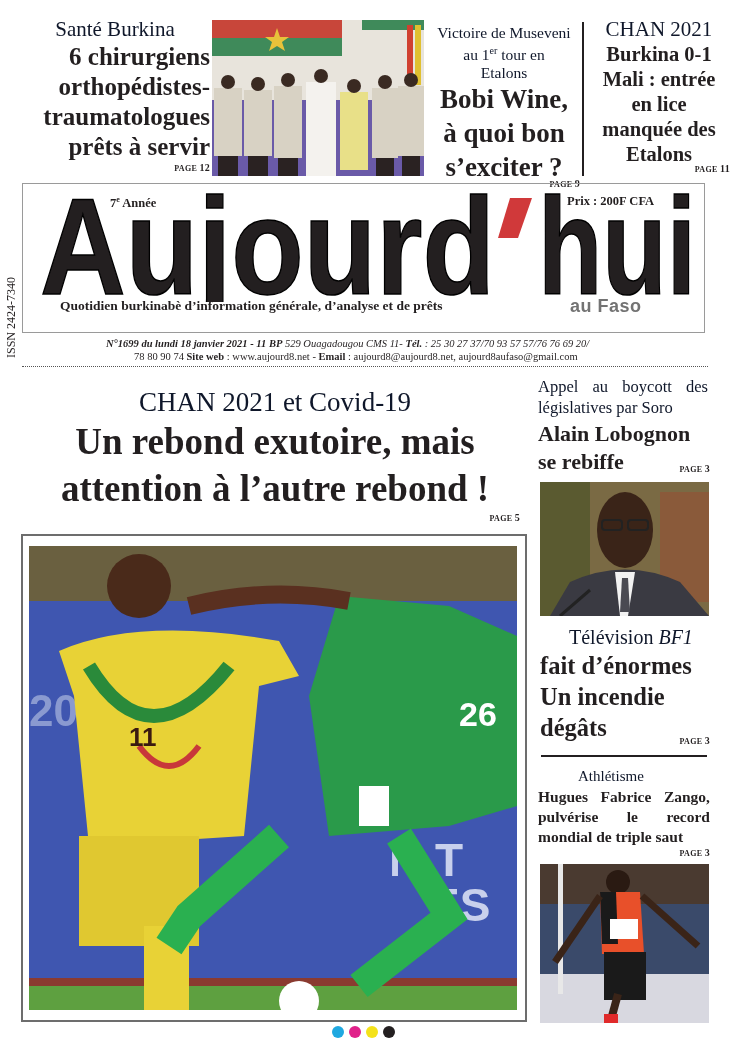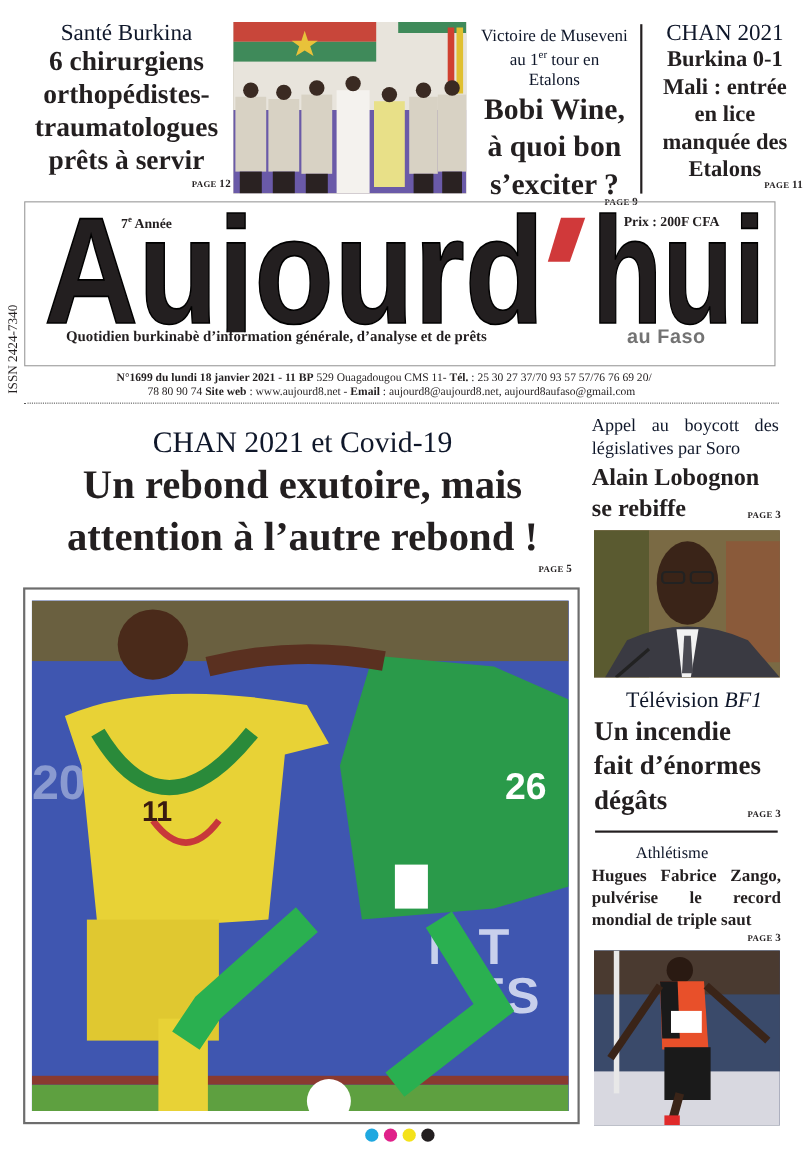--- a/index.html
+++ b/index.html
@@ -8,41 +8,41 @@
   .abs { position:absolute; }
   .center { text-align:center; }
   .kicker { font-family:"Liberation Serif", serif; font-weight:normal; color:#0f172a; }
   .head { font-family:"Liberation Serif", serif; font-weight:bold; color:#231f20; }
   .pageref { font-family:"Liberation Serif", serif; font-weight:bold; font-size:8px; letter-spacing:0.3px; color:#231f20; text-align:right; }
   .pageref .num { font-size:10px; }
 
   
   #teaser1 { left:20px; top:16px; width:190px; }
   #teaser1 .kicker { font-size:21px; line-height:26px; }
-  #teaser1 .head { font-size:25px; line-height:30px; }
+  #teaser1 .head { font-size:25px; line-height:30px;text-align:right; }
   #photo-award { left:212px; top:20px; width:212px; height:156px; overflow:hidden; background:#c8c2b4; }
   #teaser2 { left:428px; top:24px; width:152px; }
   #teaser2 .kicker { font-size:15.5px; line-height:18px; }
   #teaser2 .head { font-size:27px; line-height:34px; }
   #vsep-top { left:582px; top:22px; width:2px; height:154px; background:#231f20; }
   #teaser3 { left:588px; top:16px; width:142px; }
   #teaser3 .kicker { font-size:21px; line-height:26px; }
   #teaser3 .head { font-size:20.5px; line-height:25px; }
 
   
   #mast-box { left:22px; top:183px; width:683px; height:150px; border:1px solid #9a9a9a; }
   #issn { left:4px; top:258px; width:16px; height:100px; }
   #issn span { display:block; transform:rotate(-90deg); transform-origin:left top; white-space:nowrap; font-family:"Liberation Serif", serif; font-size:12px; color:#231f20; position:absolute; left:0; top:100px; }
   #logo-svg { left:40px; top:190px; }
   #annee { left:110px; top:195px; font-family:"Liberation Serif", serif; font-weight:bold; font-size:12.5px; background:transparent; }
   #prix { left:567px; top:194px; font-family:"Liberation Serif", serif; font-weight:bold; font-size:12.5px; }
   #tagline { left:60px; top:298px; font-family:"Liberation Serif", serif; font-weight:bold; font-size:13.5px; }
   #aufaso { left:570px; top:296px; font-family:"Liberation Sans", sans-serif; font-weight:bold; font-size:18px; color:#737373; letter-spacing:0.5px; }
 
-  #info1 { left:106px; top:338px; font-family:"Liberation Serif", serif; font-size:10.5px; white-space:nowrap; }
+  #info1 { left:106px; top:338px; font-family:"Liberation Serif", serif; font-size:10.5px; white-space:nowrap;font-style:italic; }
   #info2 { left:106px; top:351px; font-family:"Liberation Serif", serif; font-size:10.5px; white-space:nowrap; }
   #dotline { left:22px; top:366px; width:686px; border-top:1px dotted #555; }
 
   
   #main-kicker { left:20px; top:386px; width:510px; font-size:27px; line-height:32px; }
   #main-head { left:20px; top:418px; width:510px; font-size:37px; line-height:47px; }
   #main-page { left:440px; top:512px; width:80px; }
 
   
   #photo-main-frame { left:21px; top:534px; width:506px; height:488px; border:2px solid #6d6d6d; background:#fff; }
@@ -235,22 +235,22 @@
     <ellipse cx="85" cy="48" rx="28" ry="38" fill="#3a2418"></ellipse>
     <rect x="62" y="38" width="20" height="10" rx="3" fill="none" stroke="#222" stroke-width="2"></rect>
     <rect x="88" y="38" width="20" height="10" rx="3" fill="none" stroke="#222" stroke-width="2"></rect>
     <line x1="20" y1="134" x2="50" y2="108" stroke="#222" stroke-width="3"></line>
   </svg>
 </div>
 
 <div id="side2" class="abs">
   <div class="kicker"><span>Télévision </span><i>BF1</i></div>
   <div class="head">
+    <div>fait d’énormes</div>
     <div>Un incendie</div>
-    <div>fait d’énormes</div>
     <div>dégâts</div>
   </div>
 </div>
 <div id="side2-page" class="abs pageref"><span>PAGE</span> <span class="num">3</span></div>
 <div id="hsep-side" class="abs"></div>
 
 <div id="side3" class="abs">
   <div class="kicker">Athlétisme</div>
   <div class="head">Hugues Fabrice Zango, pulvérise le record mondial de triple saut</div>
 </div>

